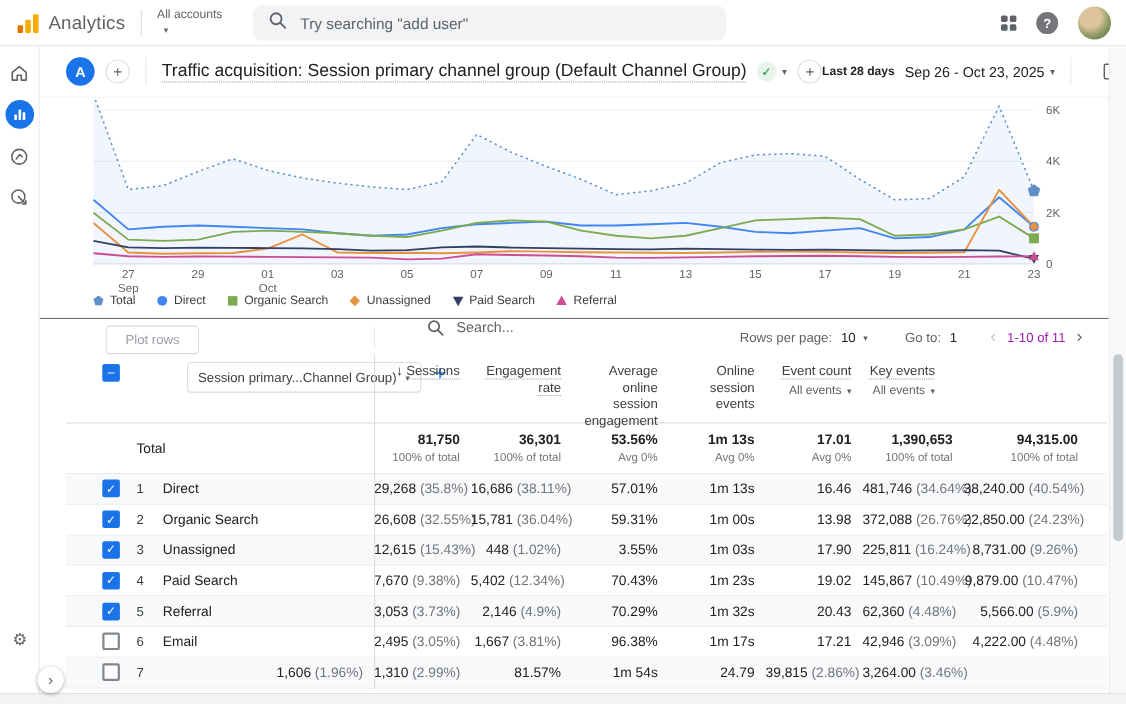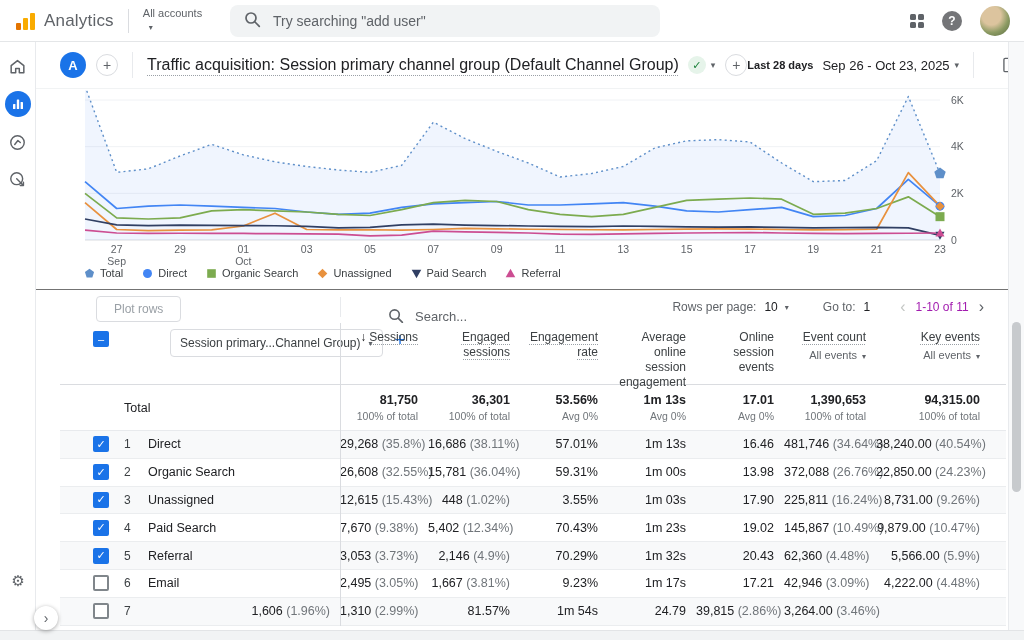--- a/index.html
+++ b/index.html
@@ -60,21 +60,21 @@
   
   .chart-wrap{position:absolute;left:60px;top:90px;width:946px;height:182px;}
   .legend{position:absolute;left:84px;top:266px;height:14px;display:flex;gap:19px;align-items:center;}
   .litem{display:flex;align-items:center;gap:5px;font-size:11px;color:#3c4043;}
 
   
   .controls{position:absolute;left:36px;top:289px;width:972px;height:34px;border-top:1px solid #737373;background:#fff;}
   .plot-rows{position:absolute;left:60px;top:6px;border:1px solid #dadce0;border-radius:4px;color:#9aa0a6;
     font-size:12px;padding:5px 17px;background:#fff;}
   .ctl-div{position:absolute;left:304px;top:7px;width:1px;height:20px;background:#e8eaed;}
-  .srch{position:absolute;left:352px;top:0;height:34px;display:flex;align-items:flex-end;gap:11px;color:#5f6368;font-size:13px;}
+  .srch{position:absolute;left:352px;top:0;height:34px;display:flex;align-items:flex-start;gap:11px;color:#5f6368;font-size:13px;}
   .ctl-right{position:absolute;right:24px;top:0;height:34px;display:flex;align-items:center;font-size:12px;color:#5f6368;}
   .ctl-right .val{color:#202124;margin-left:8px;}
   .ctl-right .crt{font-size:8px;color:#5f6368;margin-left:7px;}
   .chev{font-size:16px;line-height:16px;cursor:pointer;}
   .chev.dis{color:#c4c7c5;}
   .prange{color:#a21caf;margin:0 10px;}
 
   
   .table{position:absolute;left:60px;top:323px;width:946px;background:#fff;}
   .vline{position:absolute;left:280px;top:0;width:1px;height:303px;background:#dadce0;z-index:2;}
@@ -320,21 +320,20 @@
       </div>
       <div class="dim-cell">
         <span class="pill">
           <span>Session primary...Channel Group)</span>
           <span class="crt">▾</span>
         </span>
         <span class="plus-blue">+</span>
       </div>
 
     <div class="col-h"><span class="sort">↓</span><span class="lbl u">Sessions</span></div>
-        <div class="col-h"><span class="lbl u">Engaged sessions</span></div>
         <div class="col-h"><span class="lbl u">Engagement rate</span></div>
         <div class="col-h"><span class="lbl">Average online session engagement</span></div>
         <div class="col-h"><span class="lbl">Online session events</span></div>
         <div class="col-h"><span class="lbl u">Event count</span><div class="sub"><span>All events</span><span class="crt">▾</span></div></div>
         <div class="col-h last"><span class="lbl u">Key events</span><div class="sub"><span>All events</span><span class="crt">▾</span></div></div>
       </div>
     <div class="grid-row totalrow" id="totalrow">
       <div></div>
       <div class="totlabel">Total</div>
 
@@ -439,21 +438,21 @@
           <div class="num last"><span>5,566.00</span><span class="pct">&nbsp;(5.9%)</span></div>
         </div>
         <div class="grid-row trow">
           <div class="ck">
             <span class="cbox off"></span>
           </div>
           <div class="rank">6</div>
           <div class="chname">Email</div>
           <div class="num"><span>2,495</span><span class="pct">&nbsp;(3.05%)</span></div>
           <div class="num"><span>1,667</span><span class="pct">&nbsp;(3.81%)</span></div>
-          <div class="num"><span>9.23%</span></div>
+          <div class="num"><span>96.38%</span></div>
           <div class="num"><span>1m 17s</span></div>
           <div class="num"><span>17.21</span></div>
           <div class="num"><span>42,946</span><span class="pct">&nbsp;(3.09%)</span></div>
           <div class="num last"><span>4,222.00</span><span class="pct">&nbsp;(4.48%)</span></div>
         </div>
         <div class="grid-row trow alt">
           <div class="ck">
             <span class="cbox off"></span>
           </div>
           <div class="rank">7</div>

